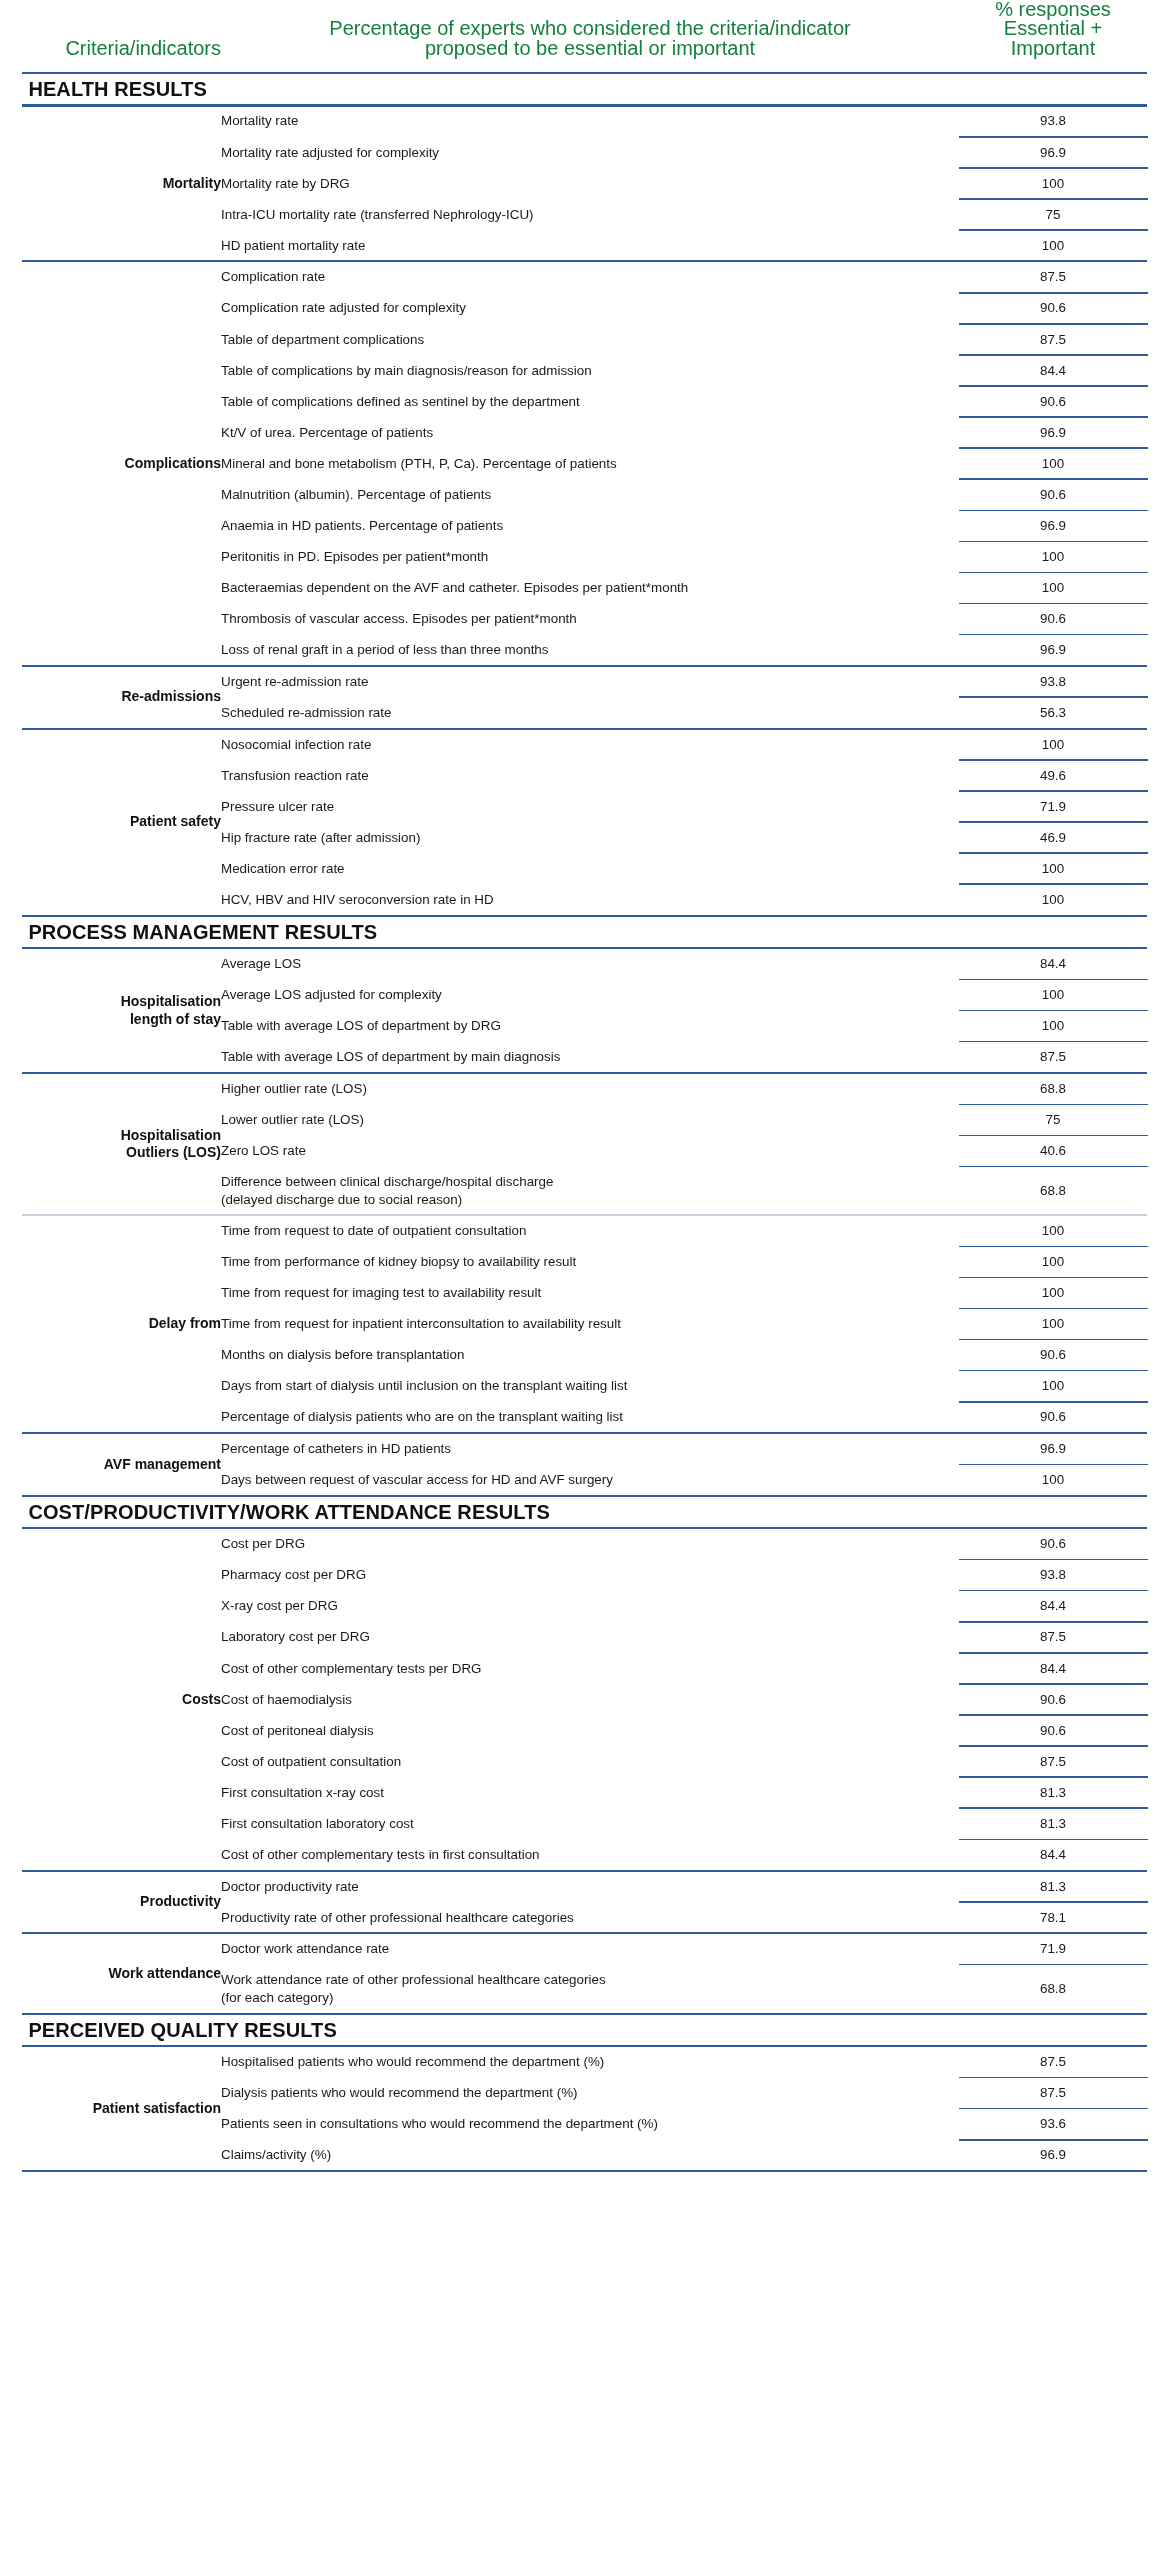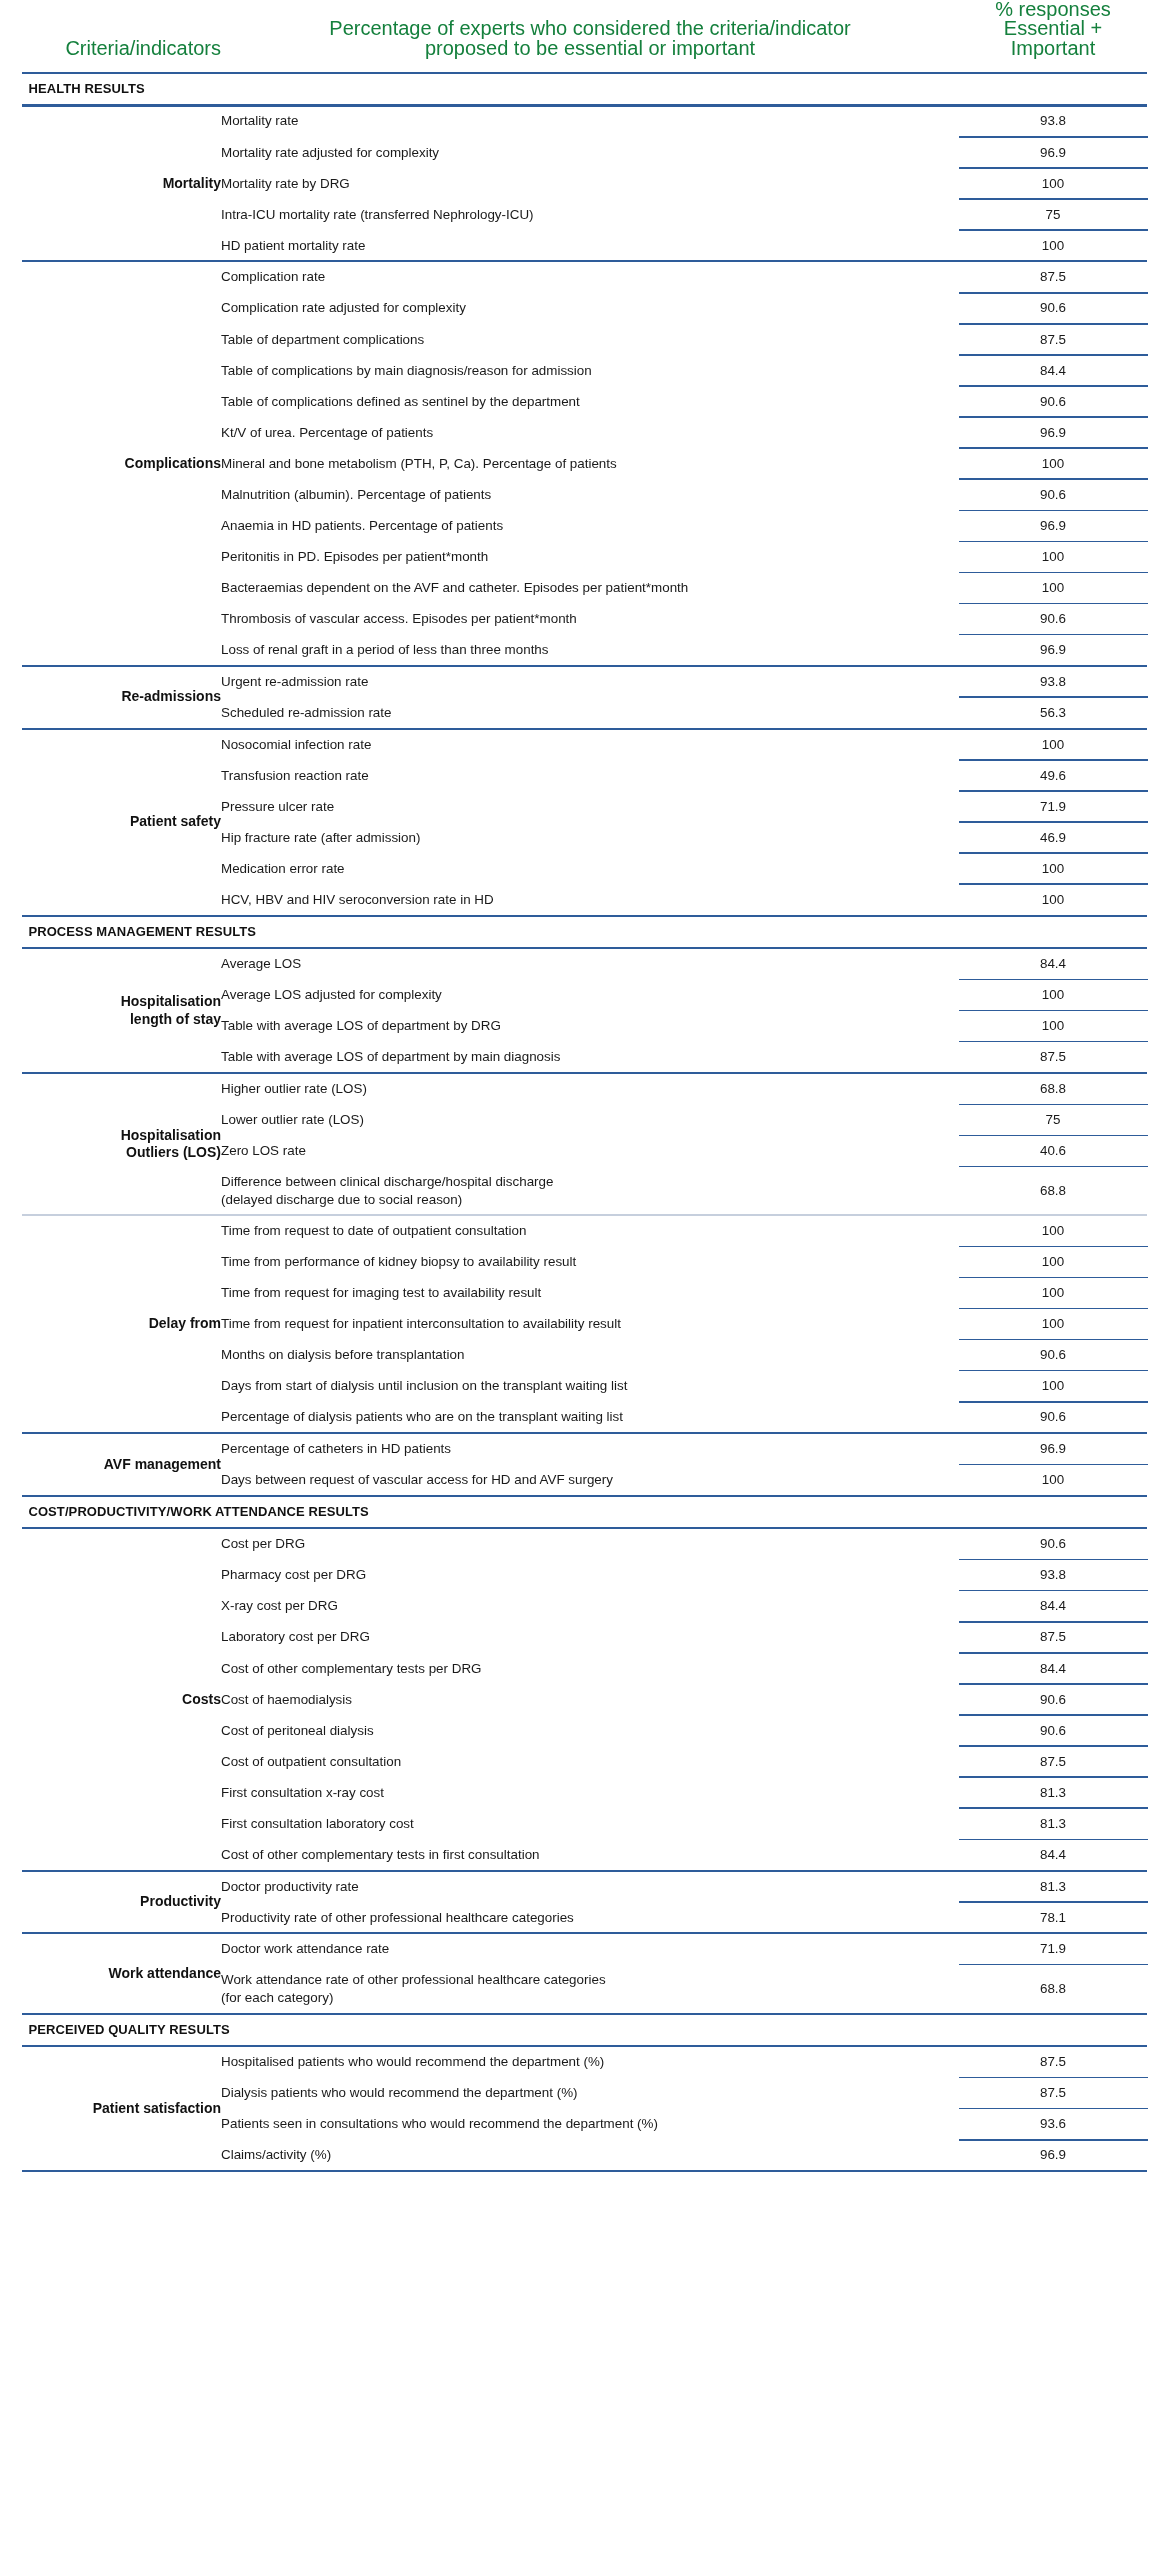--- a/index.html
+++ b/index.html
@@ -72,21 +72,21 @@
     height: 1.6px;
     background: #2E5C9A;
     font-size: 0;
     line-height: 0;
   }
 
   
   .sec-head td {
     padding: 7px 0 7.5px 6.4px;
     font-weight: bold;
-    font-size: 13px;
+    font-size: 20px;
     letter-spacing: 0.1px;
     color: #111111;
     line-height: 16px;
   }
 
   
   tr.drow > td {
     padding: 0;
     vertical-align: middle;
   }

